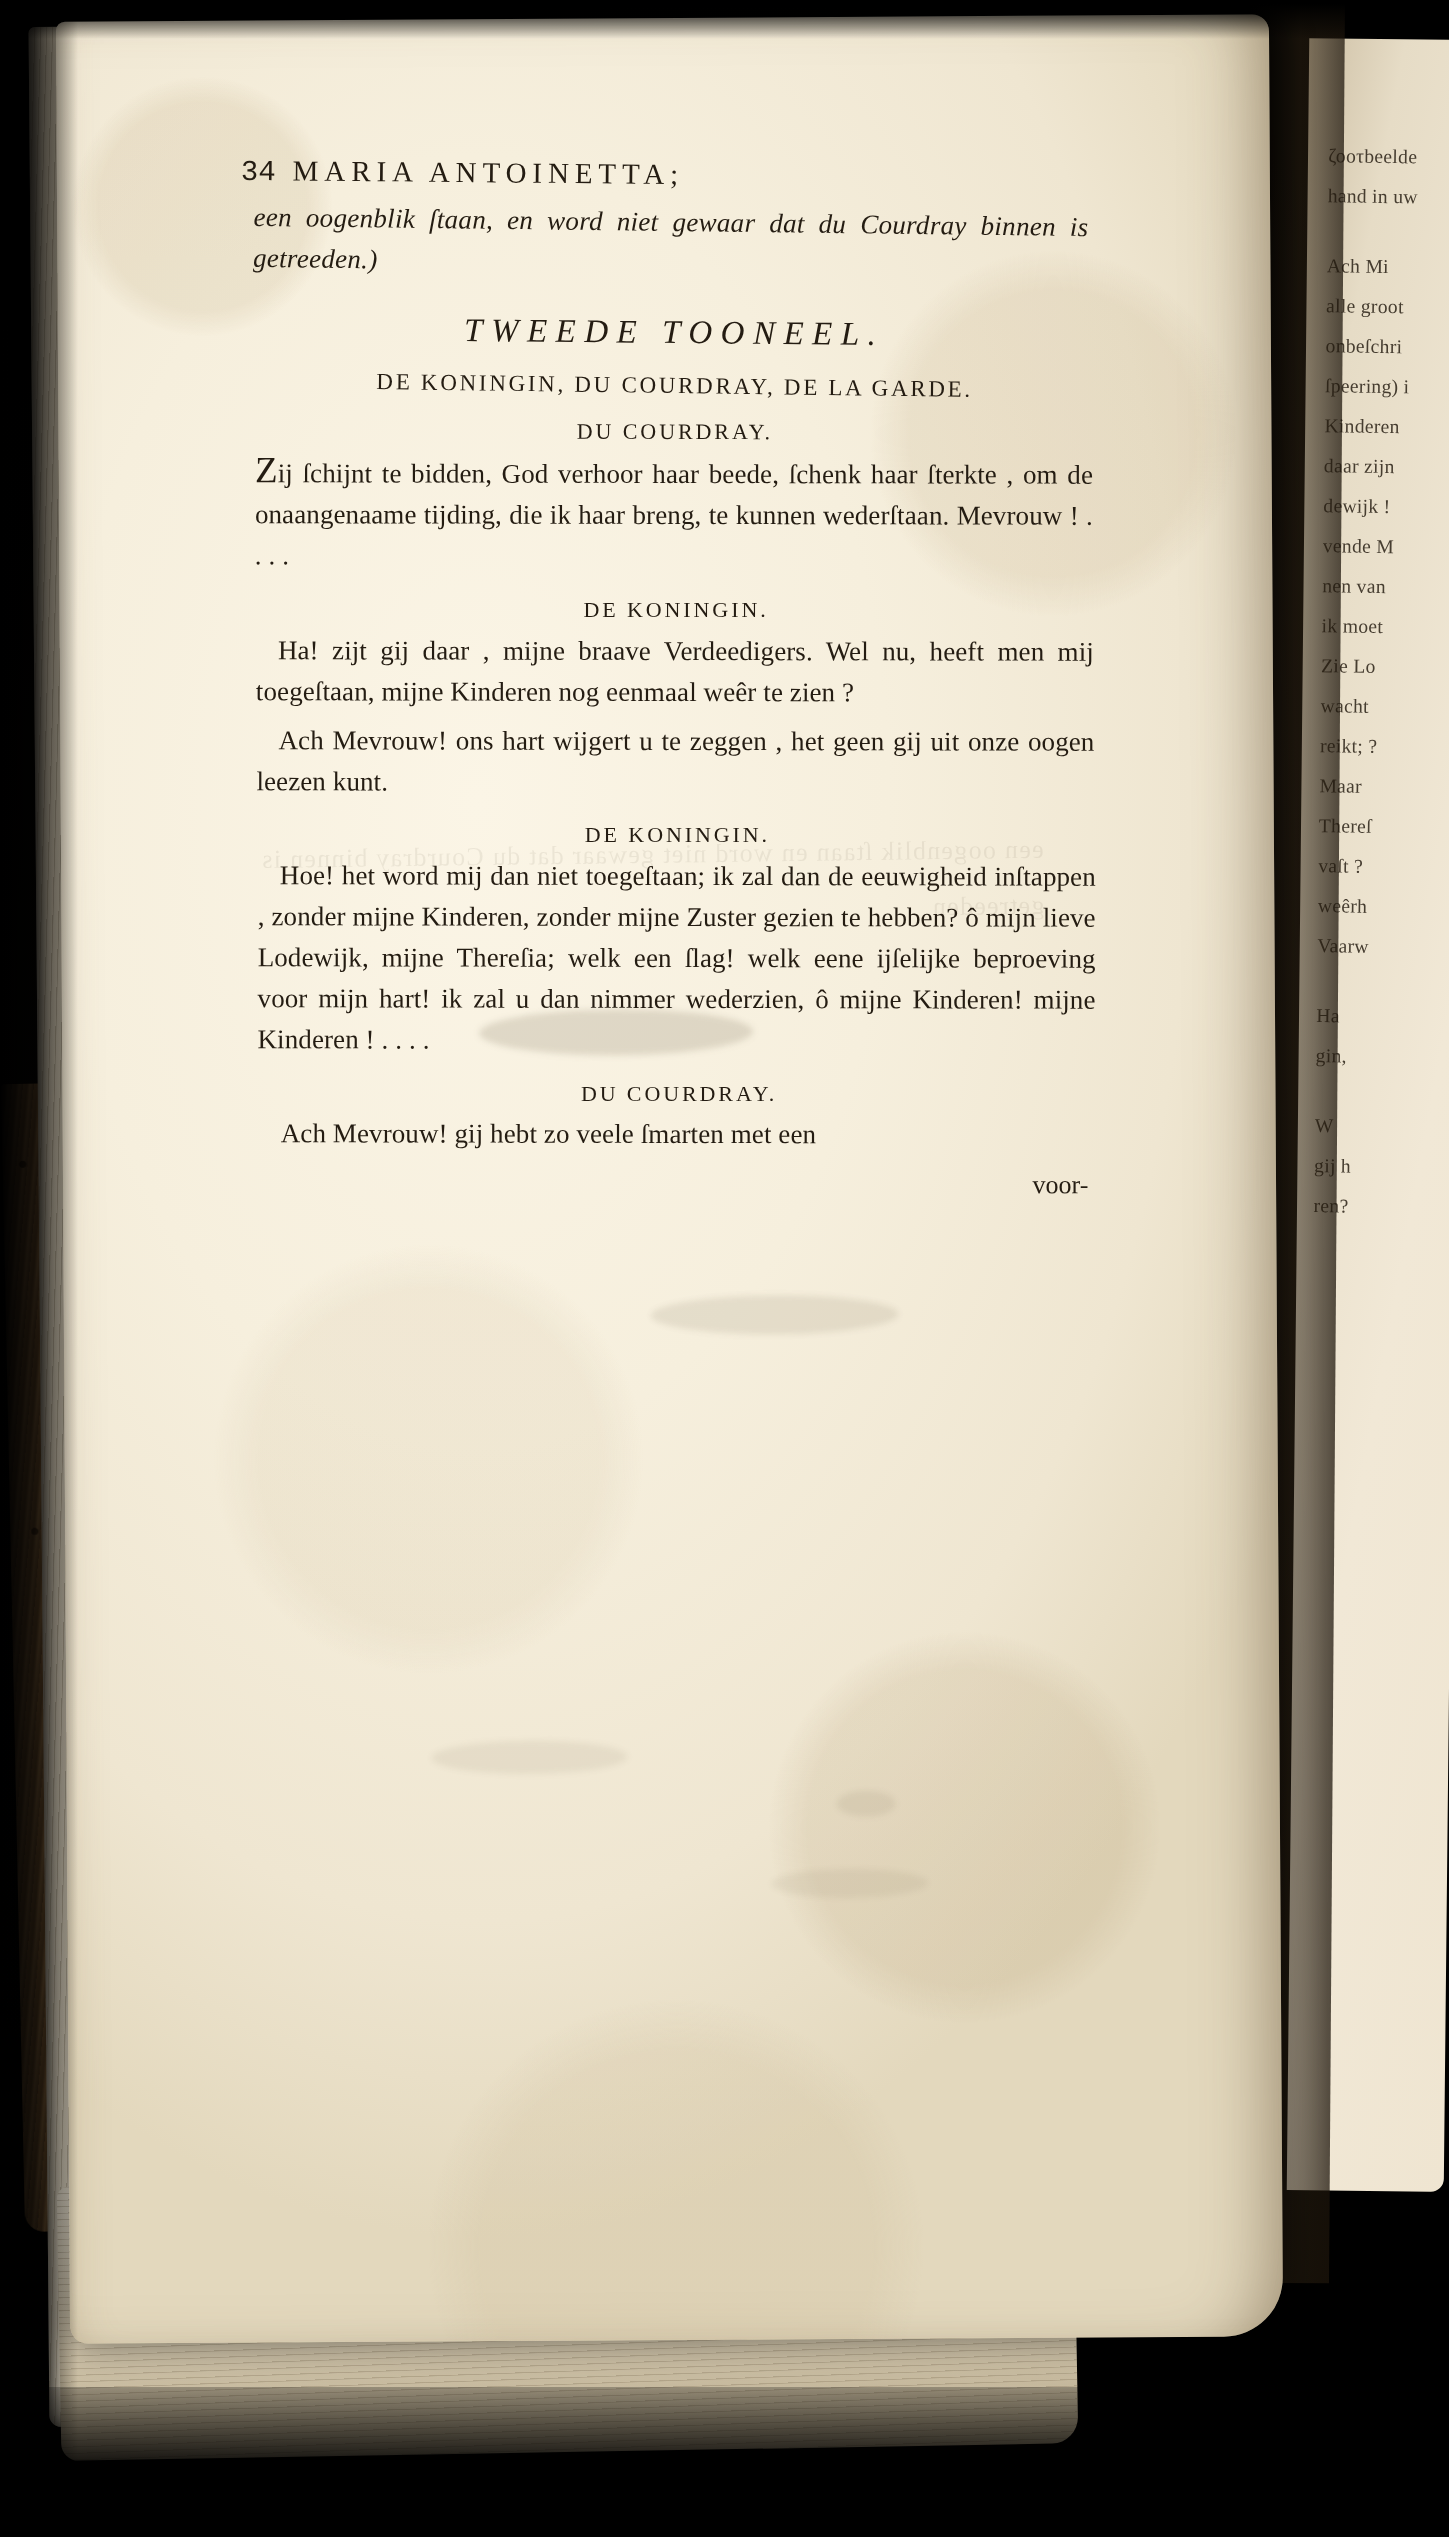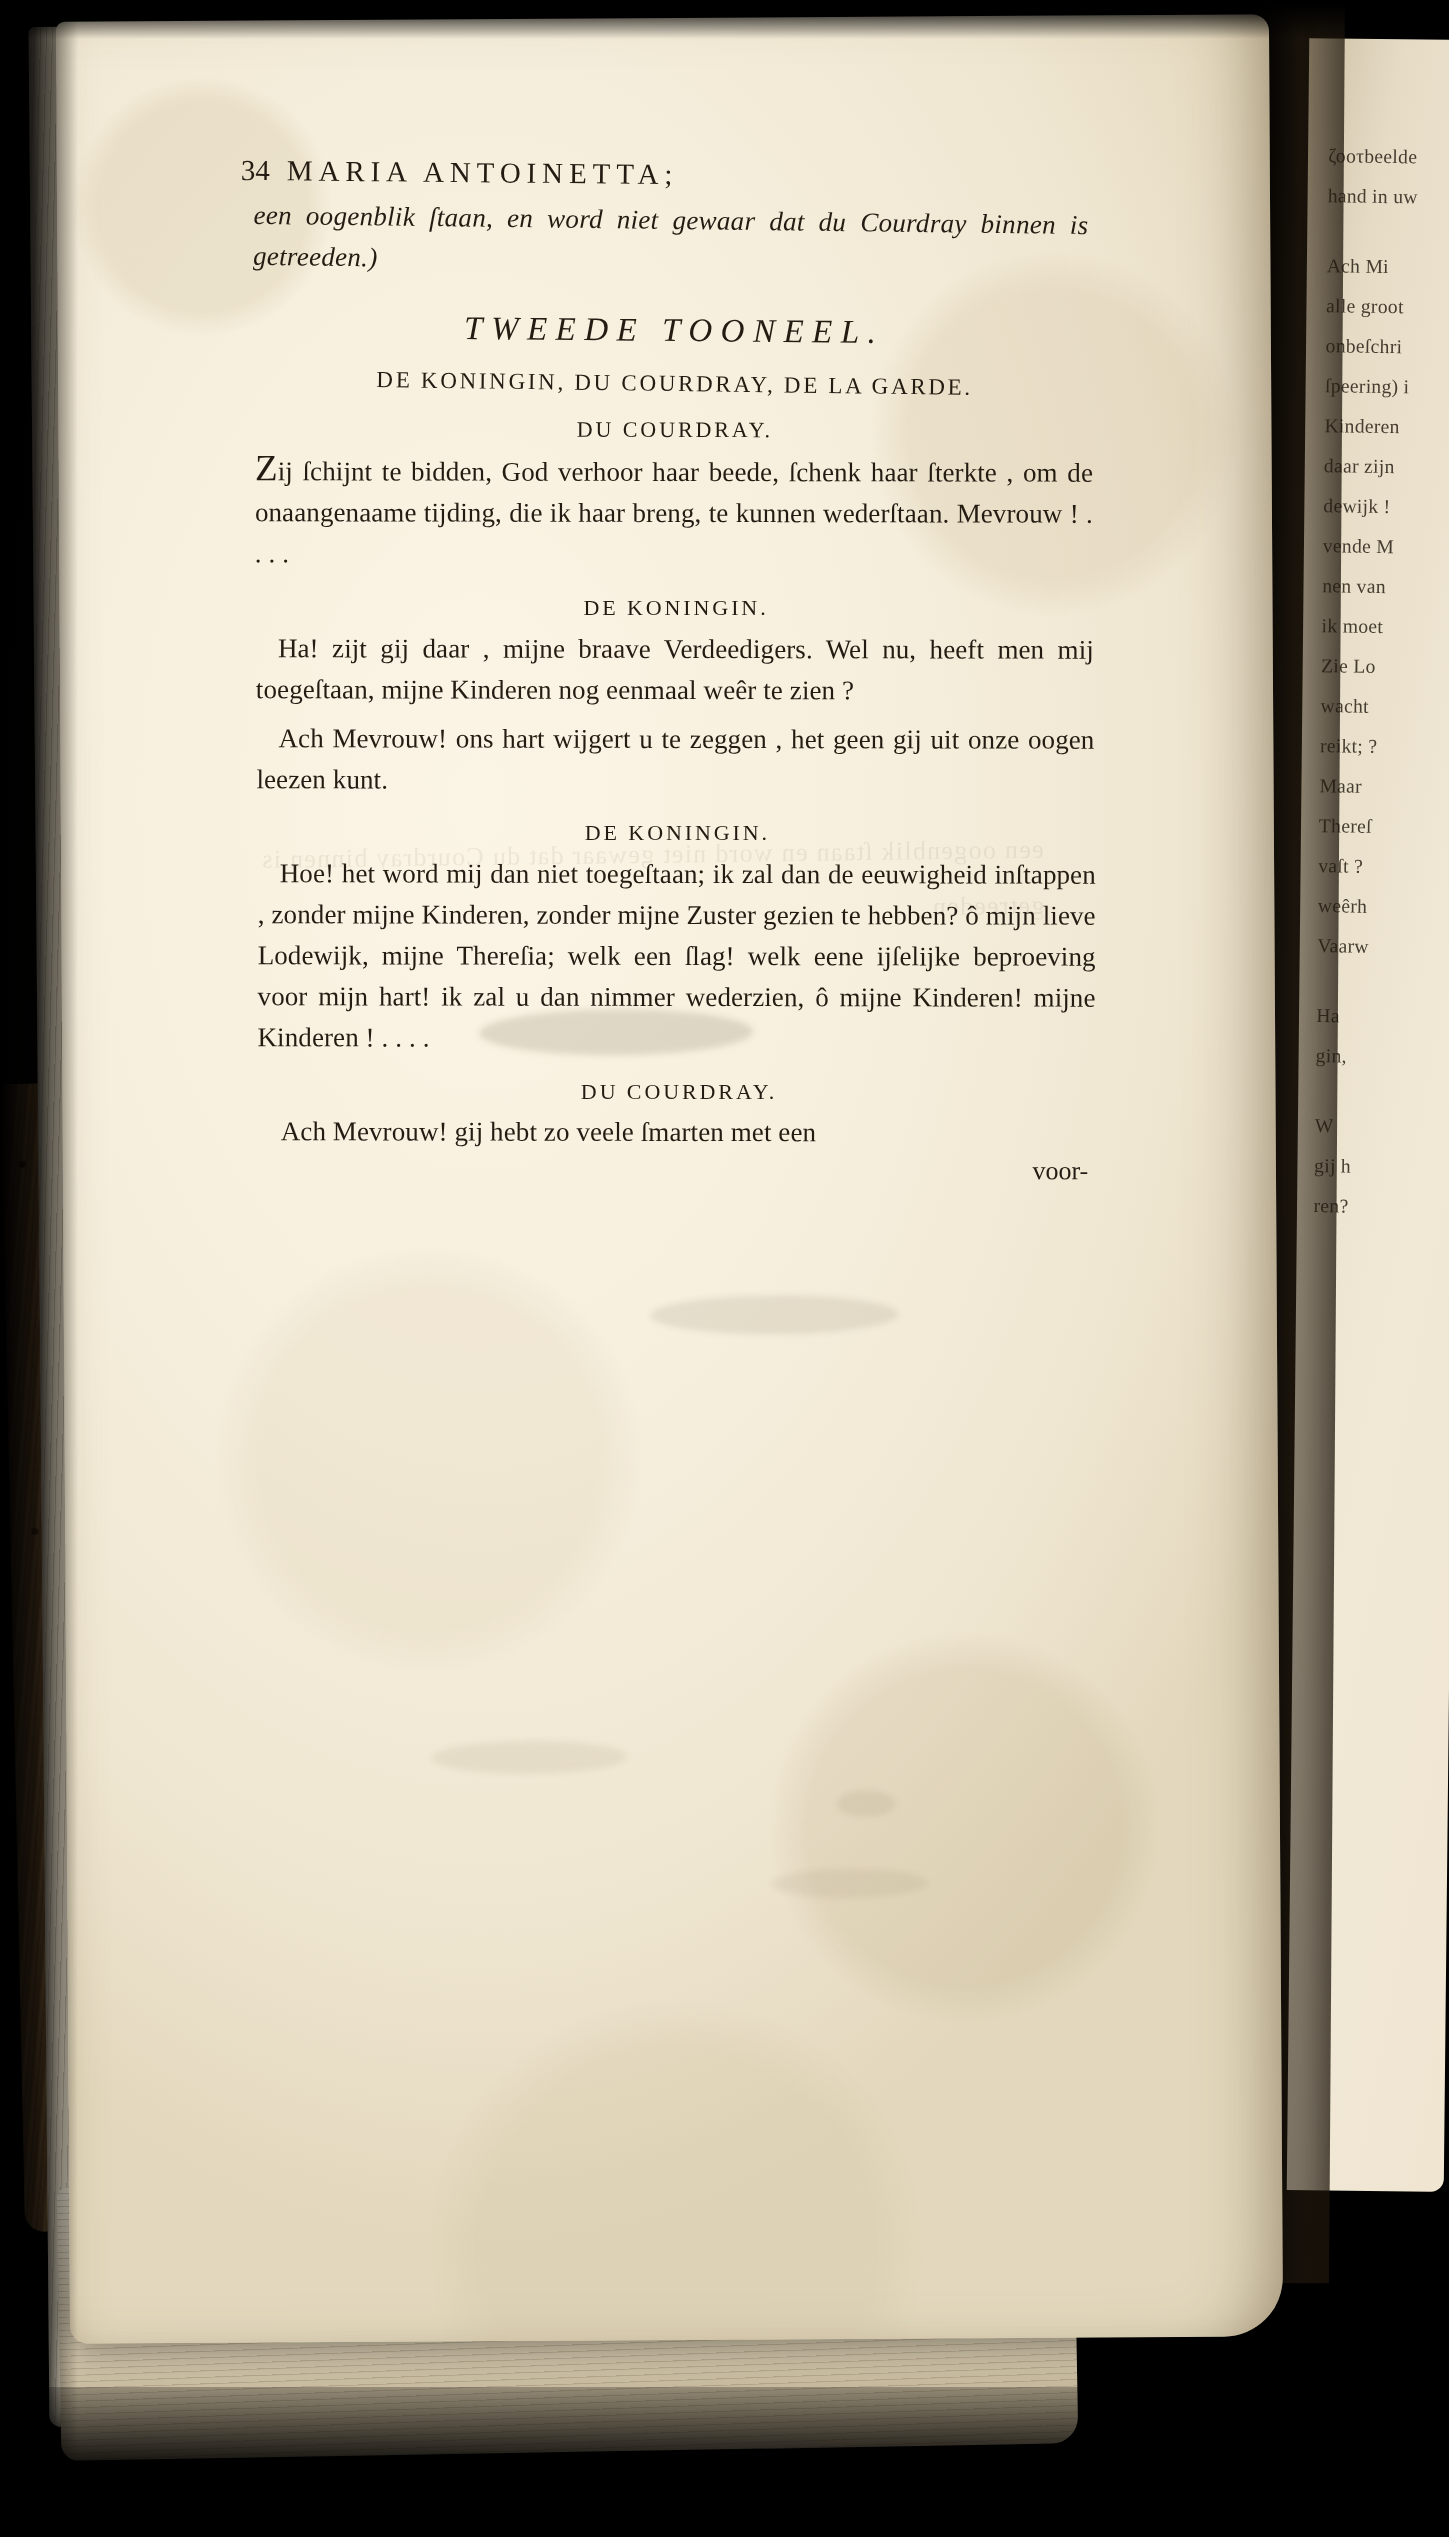--- a/index.html
+++ b/index.html
@@ -199,21 +199,21 @@
   .head-line {
     display: flex;
     align-items: baseline;
     gap: 17px;
     transform: rotate(0.9deg);
     margin-left: -11.7px;
   }
   .folio {
     font-size: 29px;
     letter-spacing: 0px;
-    font-family: Liberation Serif, serif;
+    font-family: Liberation Mono, monospace;
   }
   .head-title {
     font-size: 29px;
     letter-spacing: 5.9px;
     font-family: "Liberation Serif", serif;
   }
 
   .stage-dir {
     margin-top: 9px;
     font-style: italic;
@@ -262,21 +262,21 @@
   }
 
   .dropcap {
     font-size: 37px;
     line-height: 37px;
   }
 
   .indent { text-indent: 22px; }
 
   .catchword {
-    margin-top: 3px;
+    margin-top: 15px;
     text-align: right;
     font-size: 26px;
     transform: rotate(0.4deg);
     padding-right: 11.7px;
   }
 
   
   .rp-text {
     position: absolute;
     left: 17px;

